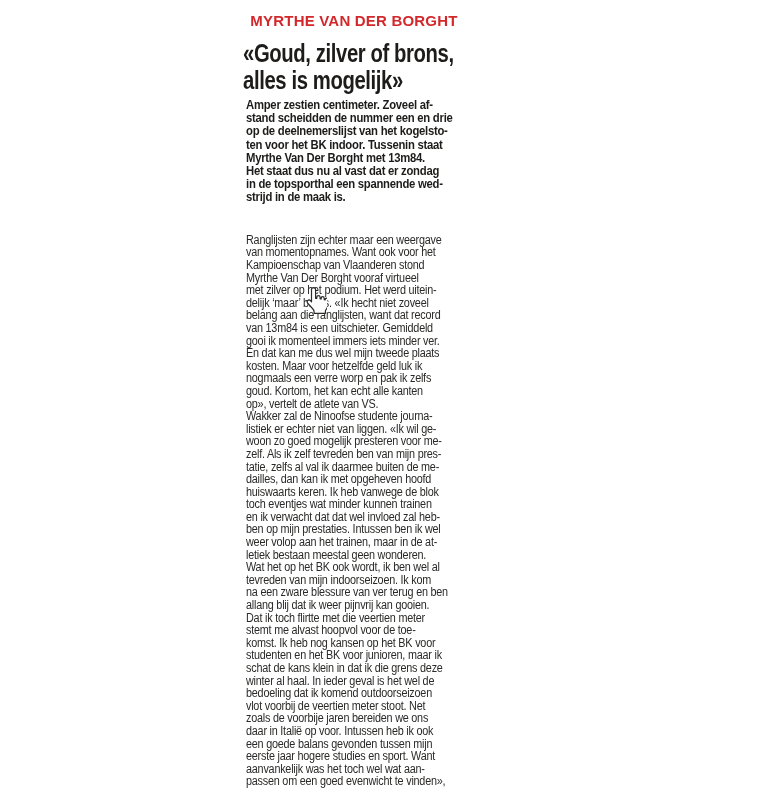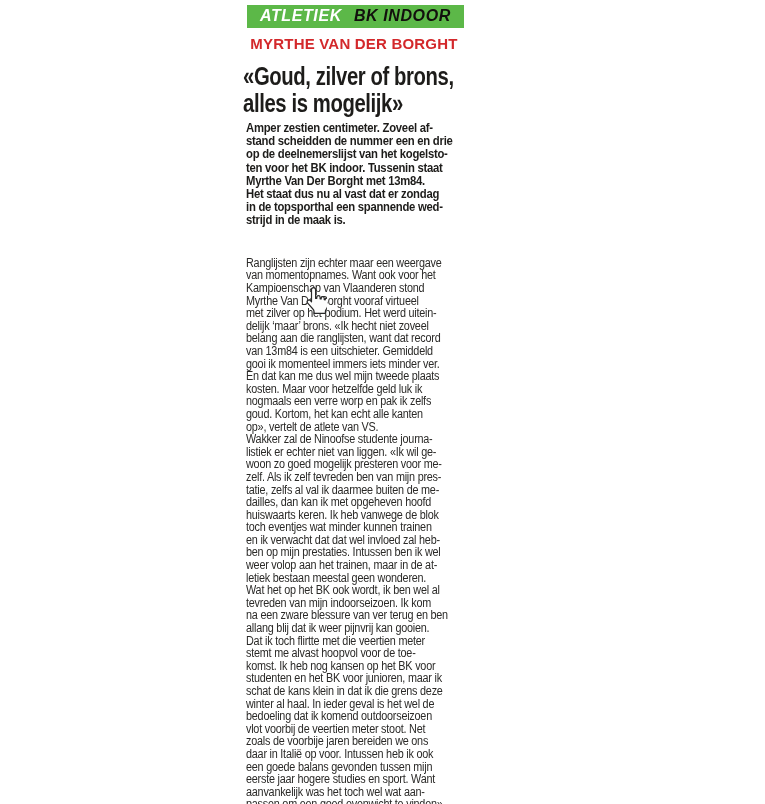--- a/index.html
+++ b/index.html
@@ -78,24 +78,20 @@
     top: 287px;
     pointer-events: none;
   }
 </style>
 </head>
 <body>
 
 <div class="page">
   <div class="column">
 
-    <div class="kicker">
-      <span class="kicker-primary">ATLETIEK</span>
-      <span class="kicker-secondary">BK INDOOR</span>
-    </div>
 
     <div class="byline">MYRTHE VAN DER BORGHT</div>
 
     <h1 class="headline">«Goud, zilver of brons,
 alles is mogelijk»</h1>
 
     <div class="intro">Amper zestien centimeter. Zoveel af-
 stand scheidden de nummer een en drie
 op de deelnemerslijst van het kogelsto-
 ten voor het BK indoor. Tussenin staat

